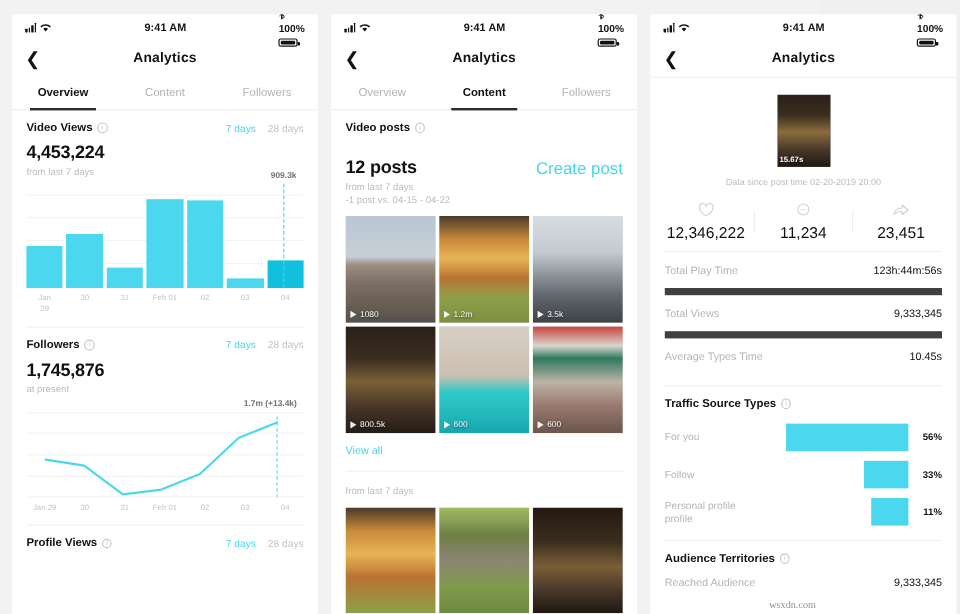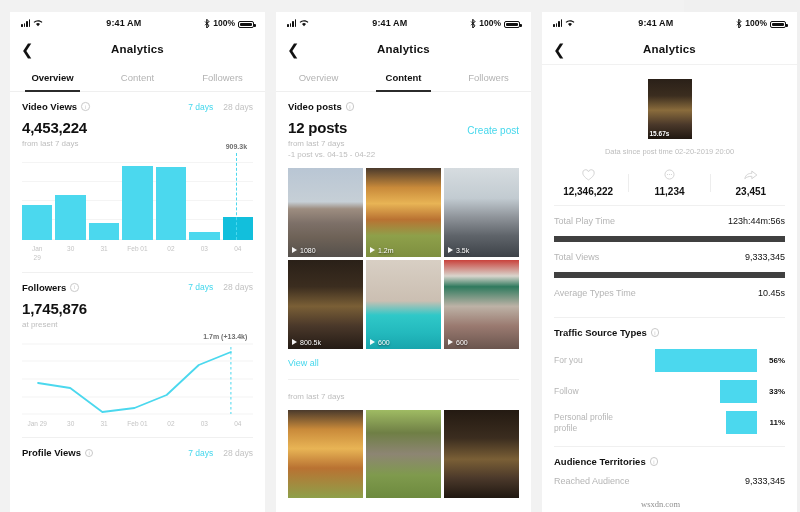--- a/index.html
+++ b/index.html
@@ -15,21 +15,21 @@
     overflow: hidden; flex: 0 0 255px;
   }
   .phone.p1 { margin-top: 12px; height: 500px; }
   .phone.p2 { margin-top: 12px; height: 500px; }
   .phone.p3 { margin-top: 12px; height: 500px; }
 
   
   .statusbar { height: 22px; display: flex; align-items: center; padding: 0 11px; font-size: 8.5px; color: #111; font-weight: 700; }
   .sb-left { display: flex; align-items: center; gap: 3px; }
   .sb-center { flex: 1; text-align: center; font-size: 9px; letter-spacing: .1px; }
-  .sb-right { display: flex; align-items: flex-end; gap: 3px; }
+  .sb-right { display: flex; align-items: flex-start; gap: 3px; flex-direction: column; }
   .bars { display: flex; align-items: flex-end; gap: 1px; height: 8px; }
   .bars i { display: block; width: 1.6px; background: #111; border-radius: .4px; }
   .bars i:nth-child(1) { height: 3px; }
   .bars i:nth-child(2) { height: 4.5px; }
   .bars i:nth-child(3) { height: 6px; }
   .bars i:nth-child(4) { height: 8px; }
   .batt { width: 16px; height: 7.5px; border: 1px solid #111; border-radius: 2px; position: relative; }
   .batt::after { content:""; position:absolute; right:-2.6px; top:2px; width:1.6px; height:3px; background:#111; border-radius:0 1px 1px 0;}
   .batt i { position: absolute; left: 1px; top: 1px; bottom: 1px; right: 1px; background: #111; border-radius: 1px; }
 
@@ -87,21 +87,21 @@
   .link { font-size: 9px; color: #45D7EC; margin-top: 9px; display: inline-block; cursor: pointer; }
 
   
   .thumb-wrap { display: flex; justify-content: center; margin-top: 14px; }
   .thumb { width: 44px; height: 60px; position: relative; overflow: hidden; background: #241a12; }
   .thumb .dur { position: absolute; left: 2px; bottom: 2px; color: #fff; font-size: 6.5px; font-weight: 700; text-shadow: 0 1px 2px rgba(0,0,0,.7);}
   .since { text-align: center; font-size: 7.5px; color: #bdbdbd; margin-top: 8px; }
   .engage { display: flex; align-items: center; margin-top: 12px; padding: 0 6px; }
   .eng { flex: 1; text-align: center; }
   .eng .ic { height: 14px; display: flex; align-items: center; justify-content: center; }
-  .eng .val { font-size: 10px; color: #111; margin-top: 4px; font-weight: 700; }
+  .eng .val { font-size: 13px; color: #111; margin-top: 4px; font-weight: 400; }
   .vsep { width: 1px; height: 18px; background: #ededed; }
   .row { display: flex; align-items: center; padding: 10px 0; }
   .row .lbl { font-size: 9px; color: #b5b5b5; }
   .row .val { margin-left: auto; font-size: 9px; color: #111; font-weight: 500; }
   .row.bd { border-bottom: 6px solid #404040; }
 
   .tsrc { margin-top: 7px; }
   .tline { display: flex; align-items: center; height: 31px; }
   .tname { width: 72px; font-size: 8.5px; color: #b5b5b5; line-height: 1.25; padding-right: 4px; }
   .tbarbox { flex: 1; position: relative; height: 100%; }
@@ -300,23 +300,23 @@
       <div class="tab">Followers</div>
     </div>
 
     <div class="scroll">
       <div class="sec">
         <div class="sec-head">
           <span class="sec-title">Video posts</span>
           <i class="info-i">i</i>
         </div>
         <div style="display:flex;align-items:flex-end;margin-top:7px">
-          <div class="big-num" style="margin-top:0">12 posts</div>
+          <div class="big-num" style="margin-top:12px">12 posts</div>
           <span class="spacer"></span>
-          <span style="font-size:10px;color:#45D7EC;cursor:pointer">Create post</span>
+          <span style="font-size:14px;color:#45D7EC;cursor:pointer">Create post</span>
         </div>
         <div class="sub">from last 7 days</div>
         <div class="sub" style="margin-top:2px">-1 post vs. 04-15 - 04-22</div>
 
         <div class="vgrid">
           <div class="vcell">
             <div class="ph" style="background:linear-gradient(180deg,#b9c6d4 0%,#c6cfd6 38%,#9d8d80 46%,#7d7068 62%,#6e6257 78%,#55504c 100%)"></div>
             <div class="vmeta">
                 <span class="play-t"></span>
                 <span>1080</span>

